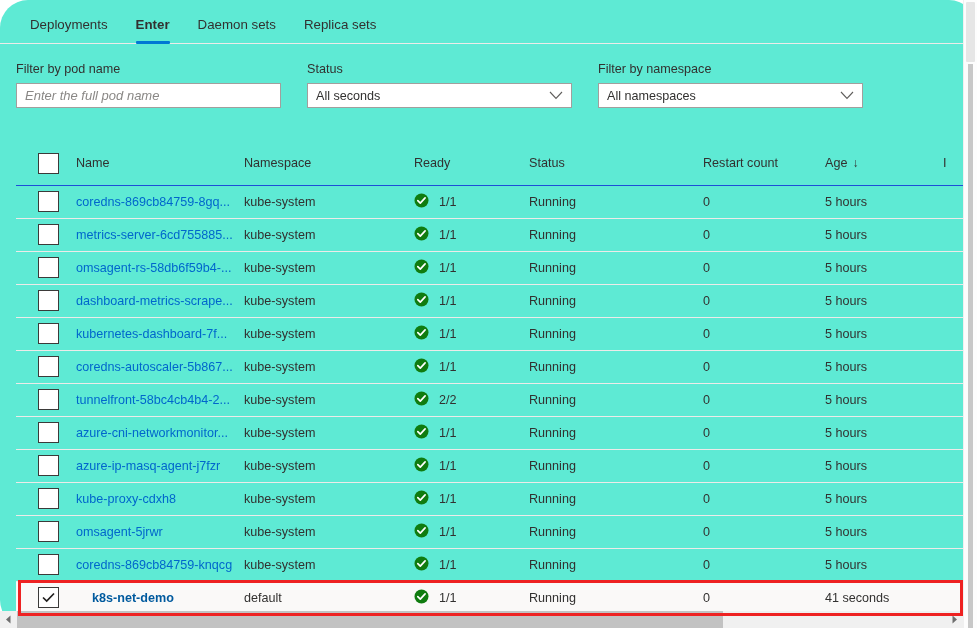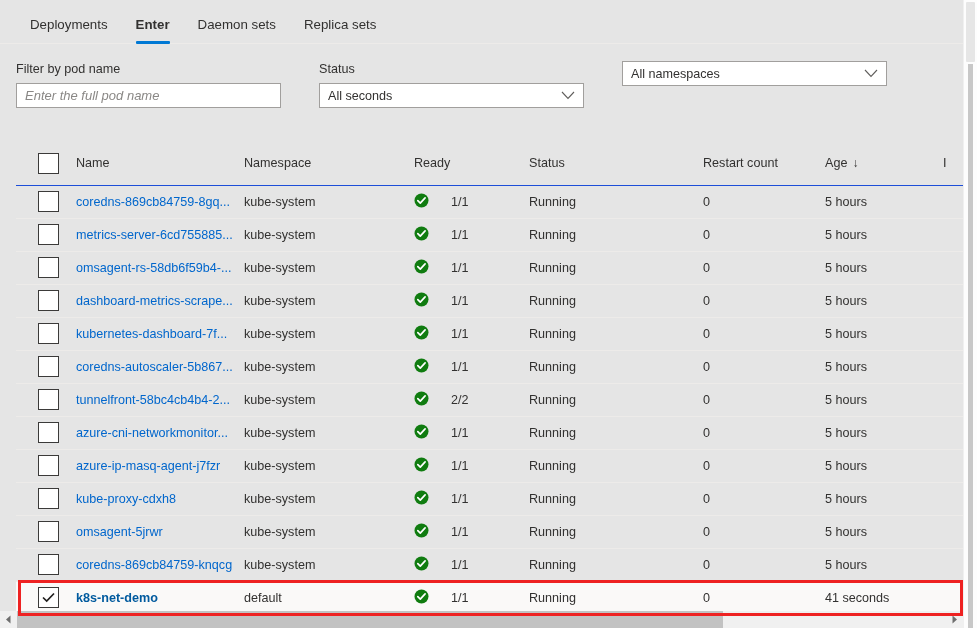--- a/index.html
+++ b/index.html
@@ -8,21 +8,22 @@
     margin: 0; padding: 0;
     width: 977px; height: 628px;
     overflow: hidden;
     background: #ffffff;
     font-family: "Liberation Sans", sans-serif;
     color: #323130;
   }
   #app {
     position: relative;
     width: 977px; height: 628px;
-    background: #e5e5e5;
+    background: #5eead4;
+    border-radius: 28px;
   }
 
   
   .tabstrip {
     display: flex;
     align-items: flex-start;
     padding: 17px 0 0 16px;
     height: 44px;
     border-bottom: 1px solid #edebe9;
   }
@@ -42,21 +43,21 @@
     left: 14px; right: 14px; bottom: 0;
     height: 3px;
     background: #0078d4;
     border-radius: 1px;
   }
 
   
   .filters {
     display: flex;
     padding: 17px 0 0 16px;
-    gap: 12px;
+    gap: 0;
   }
   .filter-group { display: flex; flex-direction: column; }
   .filter-group.pod    { width: 265px; margin-right: 26px; }
   .filter-group.status { width: 265px; margin-right: 26px; }
   .filter-group.ns     { width: 265px; }
   .filter-label {
     font-size: 12.6px;
     color: #323130;
     margin-bottom: 6px;
     line-height: 16px;
@@ -141,39 +142,39 @@
   .pod-link {
     color: #0066cc;
     text-decoration: none;
     cursor: pointer;
     display: block;
     overflow: hidden;
     text-overflow: ellipsis;
     white-space: nowrap;
     max-width: 160px;
   }
-  tr.selected .pod-link { font-weight: 700; color: #005a9e; }
+  tr.selected .pod-link { font-weight: 700; color: #005a9e; margin-left: 16px; }
 
   
   .cbx {
     width: 21px; height: 21px;
     border: 1px solid #3b3a39;
     background: #ffffff;
     display: inline-flex;
     align-items: center;
     justify-content: center;
     cursor: pointer;
     margin-left: 22px;
     vertical-align: middle;
   }
   .cbx .tick { display: none; }
   .cbx.checked .tick { display: block; }
 
   
-  .ready-cell { display: flex; align-items: center; gap: 22px; }
+  .ready-cell { display: flex; align-items: center; gap: 10px; }
   .ok-icon { flex: 0 0 auto; display: block; }
 
   
   .annot {
     position: absolute;
     left: 18px;
     top: 580px;
     width: 945px;
     height: 36px;
     border: 3px solid #ee2222;
@@ -252,20 +253,21 @@
         <span class="sel-value">All seconds</span>
         <span class="chev">
           <svg width="14" height="9" viewBox="0 0 14 9">
               <path d="M1 1 L7 7.4 L13 1" fill="none" stroke="#605e5c" stroke-width="1.1"></path>
             </svg>
         </span>
       </div>
     </div>
 
     <div class="filter-group ns">
+      <div class="filter-label">Filter by namespace</div>
       <div class="filter-select">
         <span class="sel-value">All namespaces</span>
         <span class="chev">
           <svg width="14" height="9" viewBox="0 0 14 9">
               <path d="M1 1 L7 7.4 L13 1" fill="none" stroke="#605e5c" stroke-width="1.1"></path>
             </svg>
         </span>
       </div>
     </div>
 

